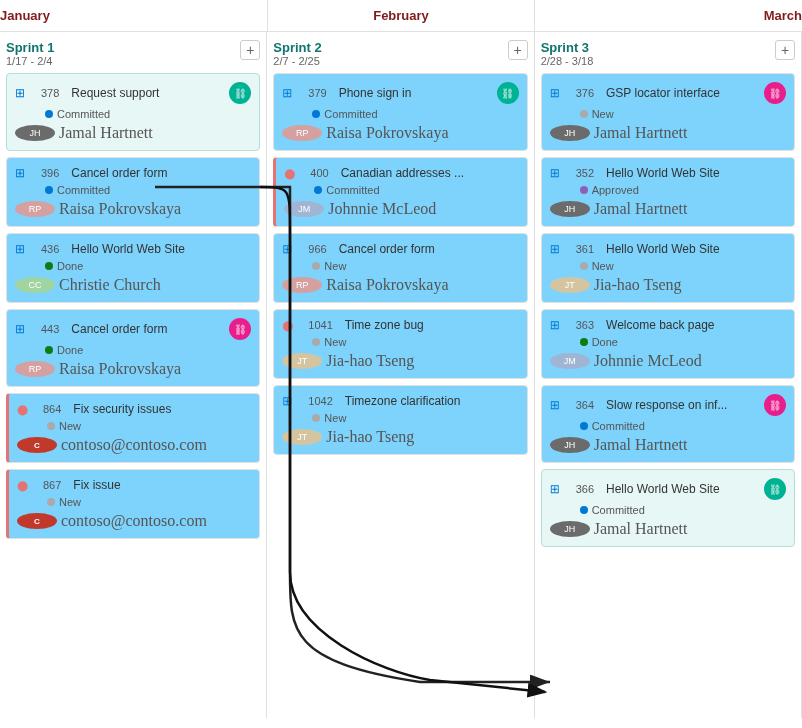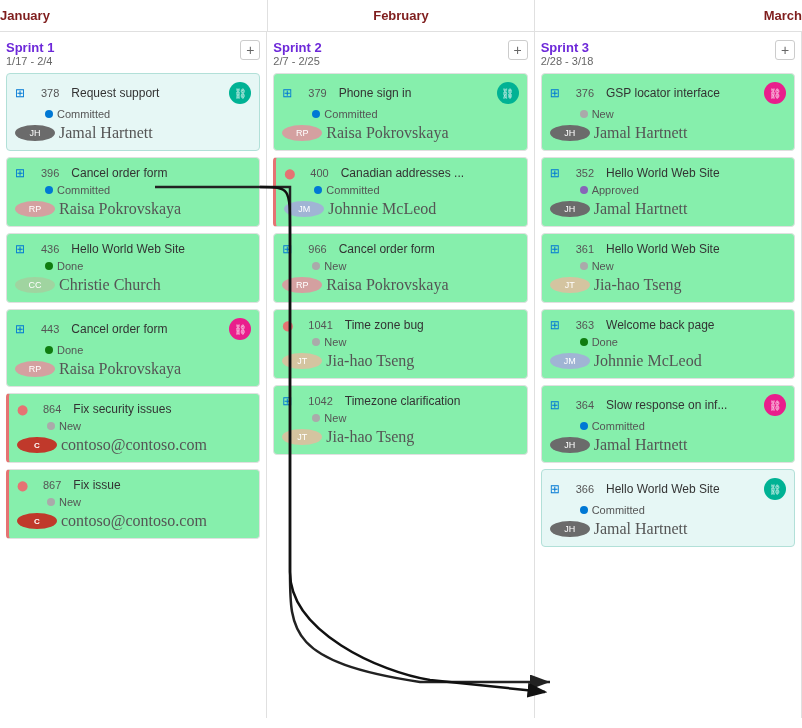--- a/index.html
+++ b/index.html
@@ -36,21 +36,21 @@
     .sprint-column {
       flex: 1;
       border-right: 1px solid #e0e0e0;
       padding: 8px 6px;
       overflow-y: auto;
     }
     .sprint-column:last-child { border-right: none; }
     .sprint-title {
       font-size: 13px;
       font-weight: 600;
-      color: #6d28d9;
+      color: #0f766e;
     }
     .sprint-dates {
       font-size: 11px;
       color: #666;
     }
     .add-btn {
       width: 20px;
       height: 20px;
       border: 1px solid #ccc;
       border-radius: 3px;
@@ -58,21 +58,21 @@
       cursor: pointer;
       display: flex;
       align-items: center;
       justify-content: center;
       font-size: 14px;
       color: #666;
       flex-shrink: 0;
     }
 
     .card {
-      background: #86efac;
+      background: #7dd3fc;
       border: 1px solid #e0e0e0;
       border-radius: 4px;
       padding: 8px;
       margin-bottom: 6px;
       position: relative;
     }
     .card.highlighted {
       background: #e6f7f5;
       border-color: #b2e0d8;
     }

